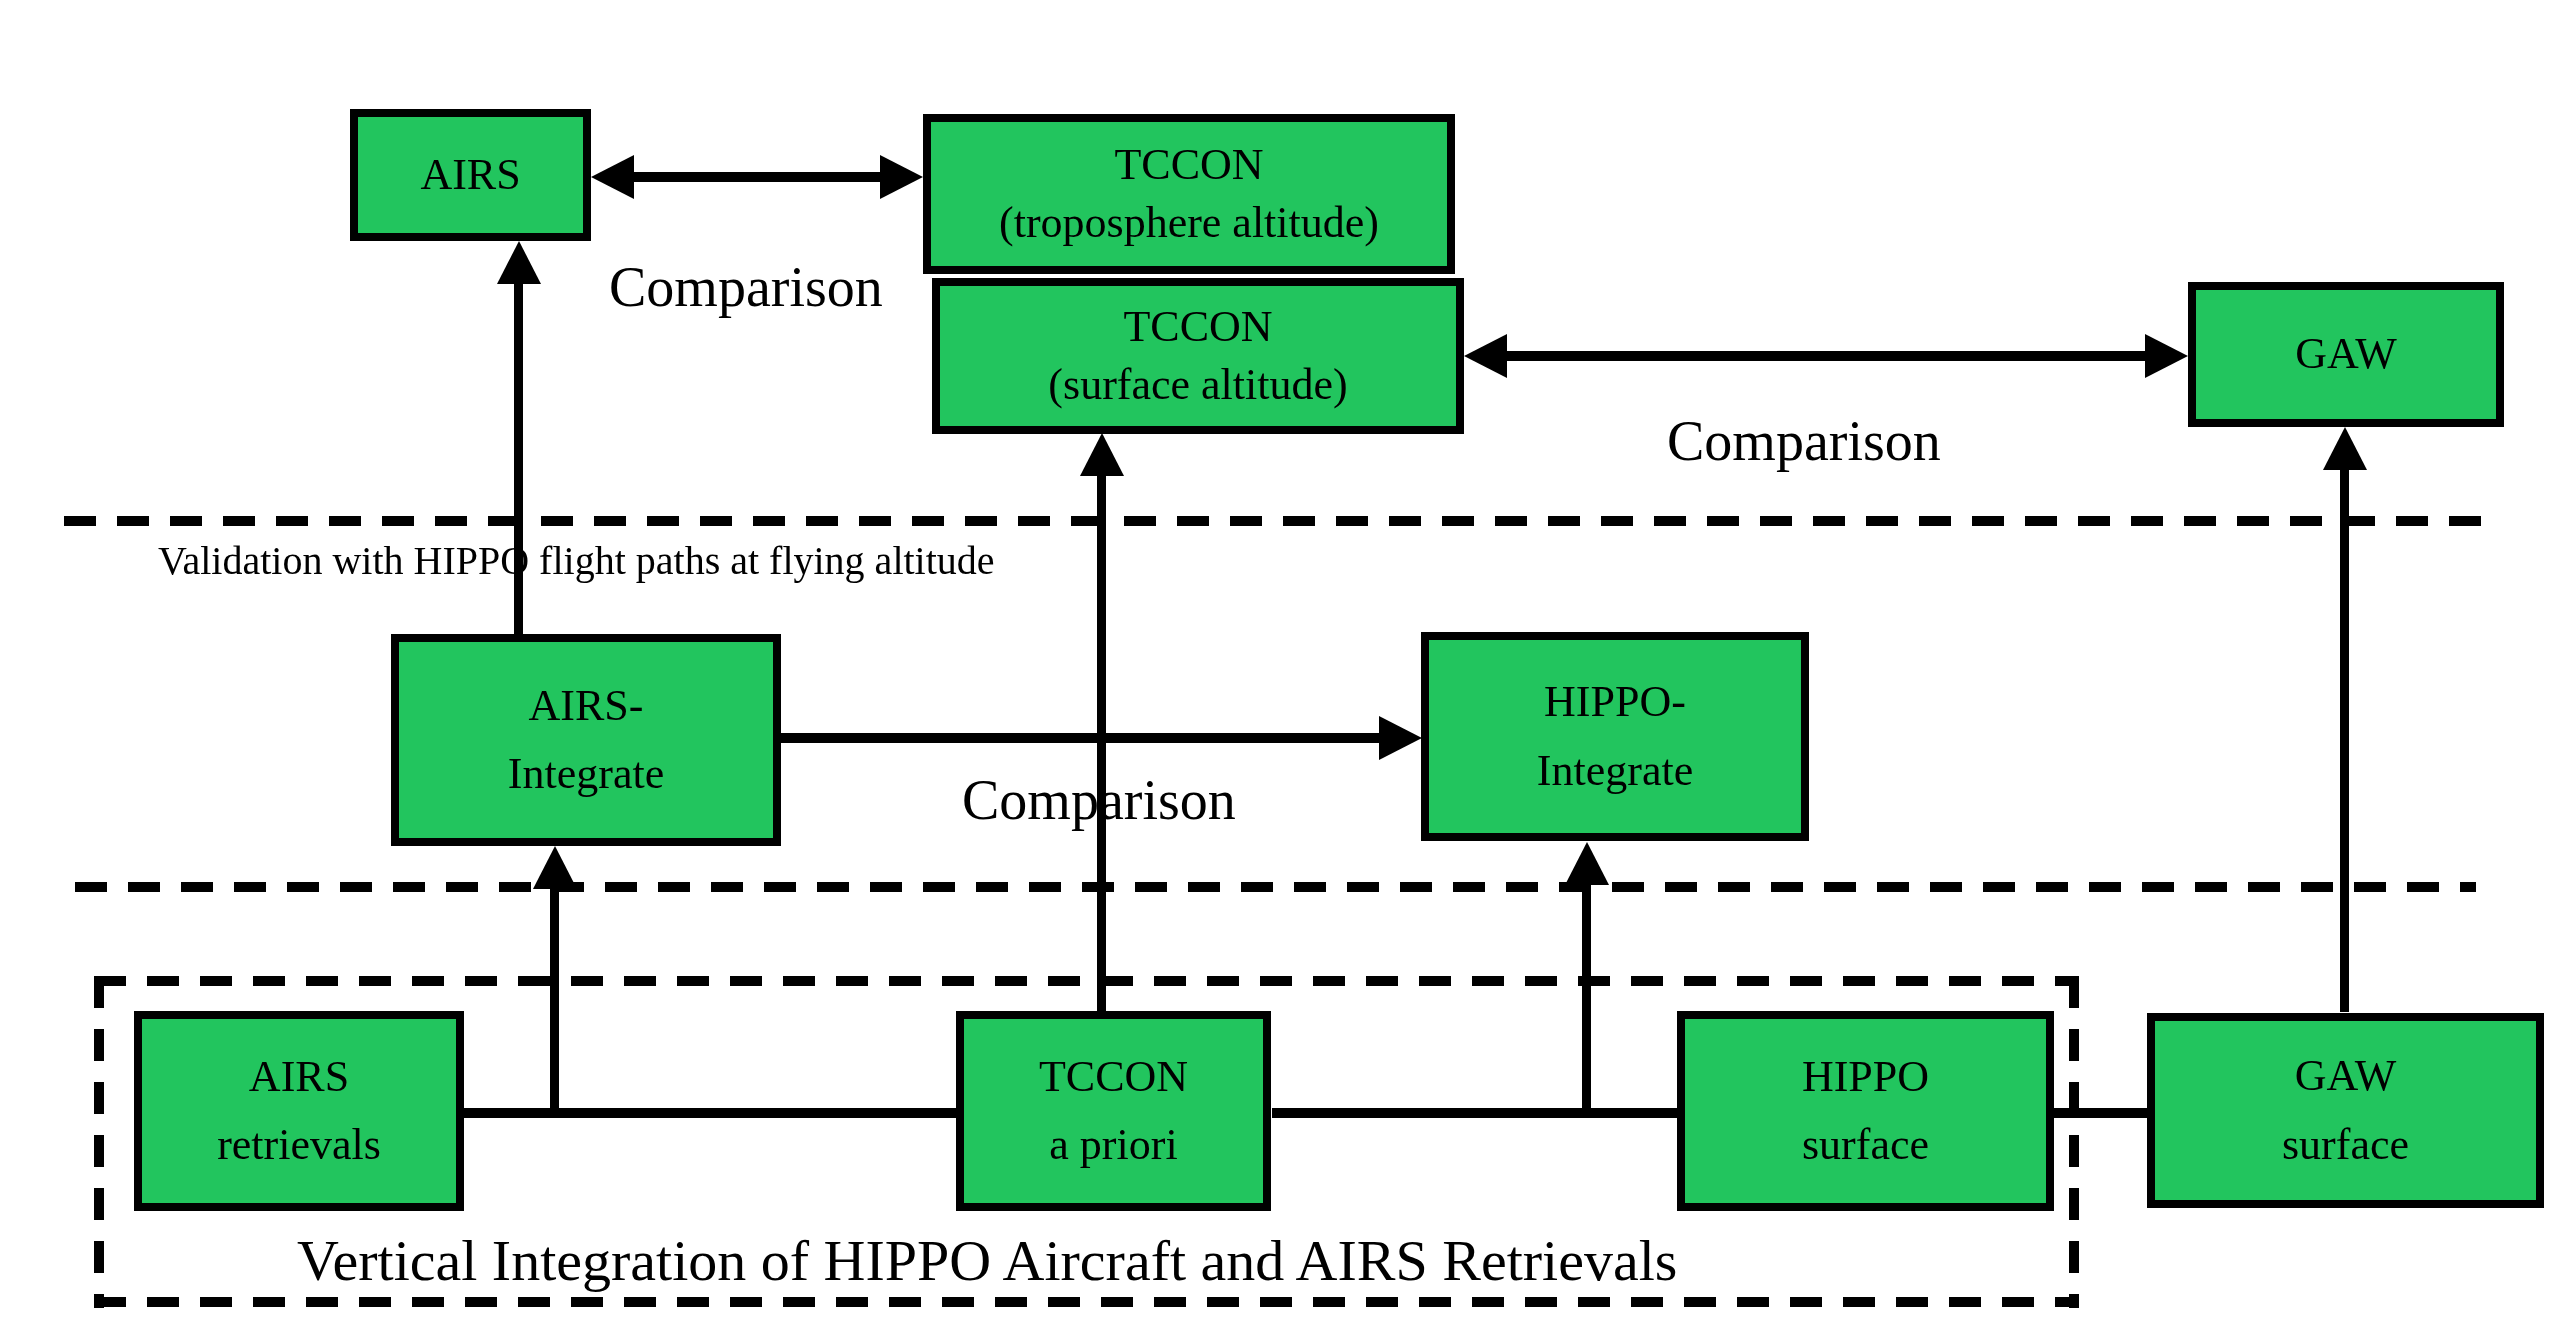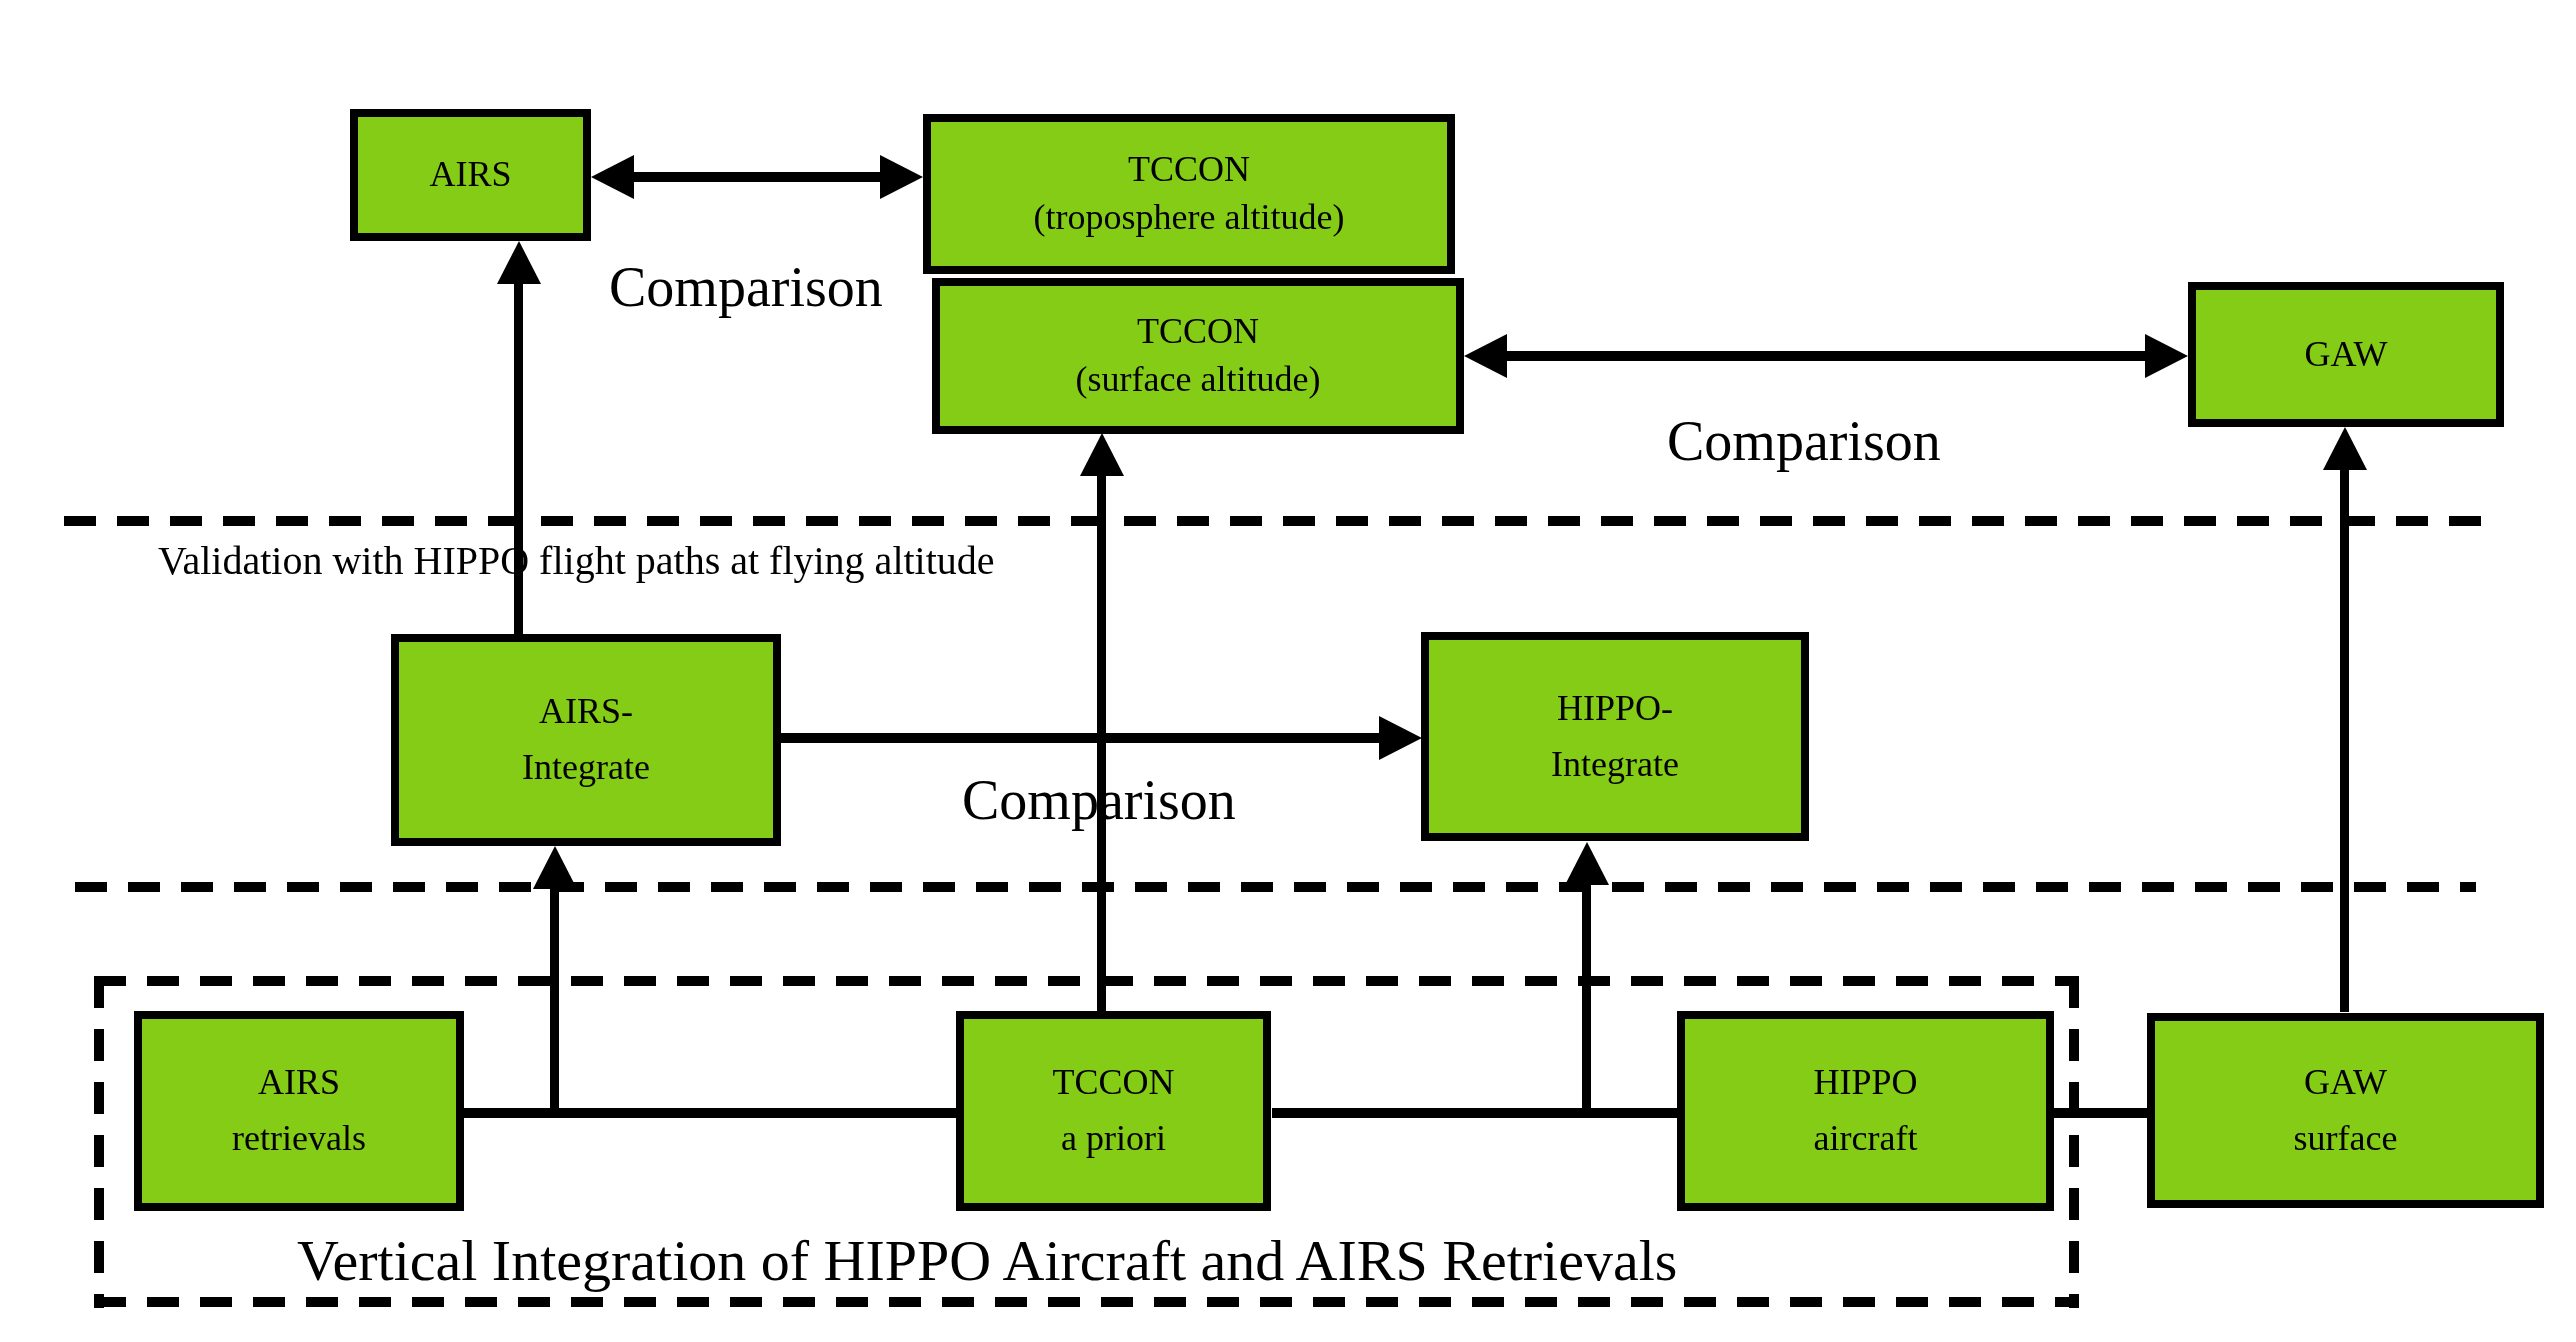--- a/index.html
+++ b/index.html
@@ -9,24 +9,24 @@
     background:#ffffff;
     font-family:"Liberation Serif","DejaVu Serif",serif;
     color:#000;
     overflow:hidden;
   }
   
   .box{
     position:absolute;
     box-sizing:border-box;
     border:8.5px solid #000;
-    background:#84cc16;
+    background:#22c55e;
     display:flex;align-items:center;justify-content:center;
     text-align:center;
-    font-size:36px;
+    font-size:44px;
     line-height:1.55;
     white-space:pre-line;
   }
   .box.tight{line-height:1.32;}
   #box-airs            {left:350px;  top:109px;  width:241px; height:132px;}
   #box-tccon-tropo     {left:923px; top:114px;  width:532px; height:160px;}
   #box-tccon-surface   {left:932px; top:278px;  width:532px; height:156px;}
   #box-gaw             {left:2188px; top:282px;  width:316px; height:145px;}
   #box-airs-integrate  {left:391px;  top:634px;  width:390px; height:212px;}
   #box-hippo-integrate {left:1421px; top:632px;  width:388px; height:209px;}
@@ -135,21 +135,21 @@
   <div class="box" id="box-gaw">GAW</div>
   <div class="box" id="box-airs-integrate">AIRS-
 Integrate</div>
   <div class="box" id="box-hippo-integrate">HIPPO-
 Integrate</div>
   <div class="box" id="box-airs-retrievals">AIRS
 retrievals</div>
   <div class="box" id="box-tccon-apriori">TCCON
 a priori</div>
   <div class="box" id="box-hippo-aircraft">HIPPO
-aircraft</div>
+surface</div>
   <div class="box" id="box-gaw-surface">GAW
 surface</div>
 
   <div class="txt" id="title-mid">Validation with HIPPO flight paths at flying altitude</div>
   <div class="txt" id="label-bottom">Vertical Integration of HIPPO Aircraft and AIRS Retrievals</div>
 
   <div class="txt" id="comp1">Comparison</div>
   <div class="txt" id="comp2">Comparison</div>
   <div class="txt" id="comp3">Comparison</div>
 

